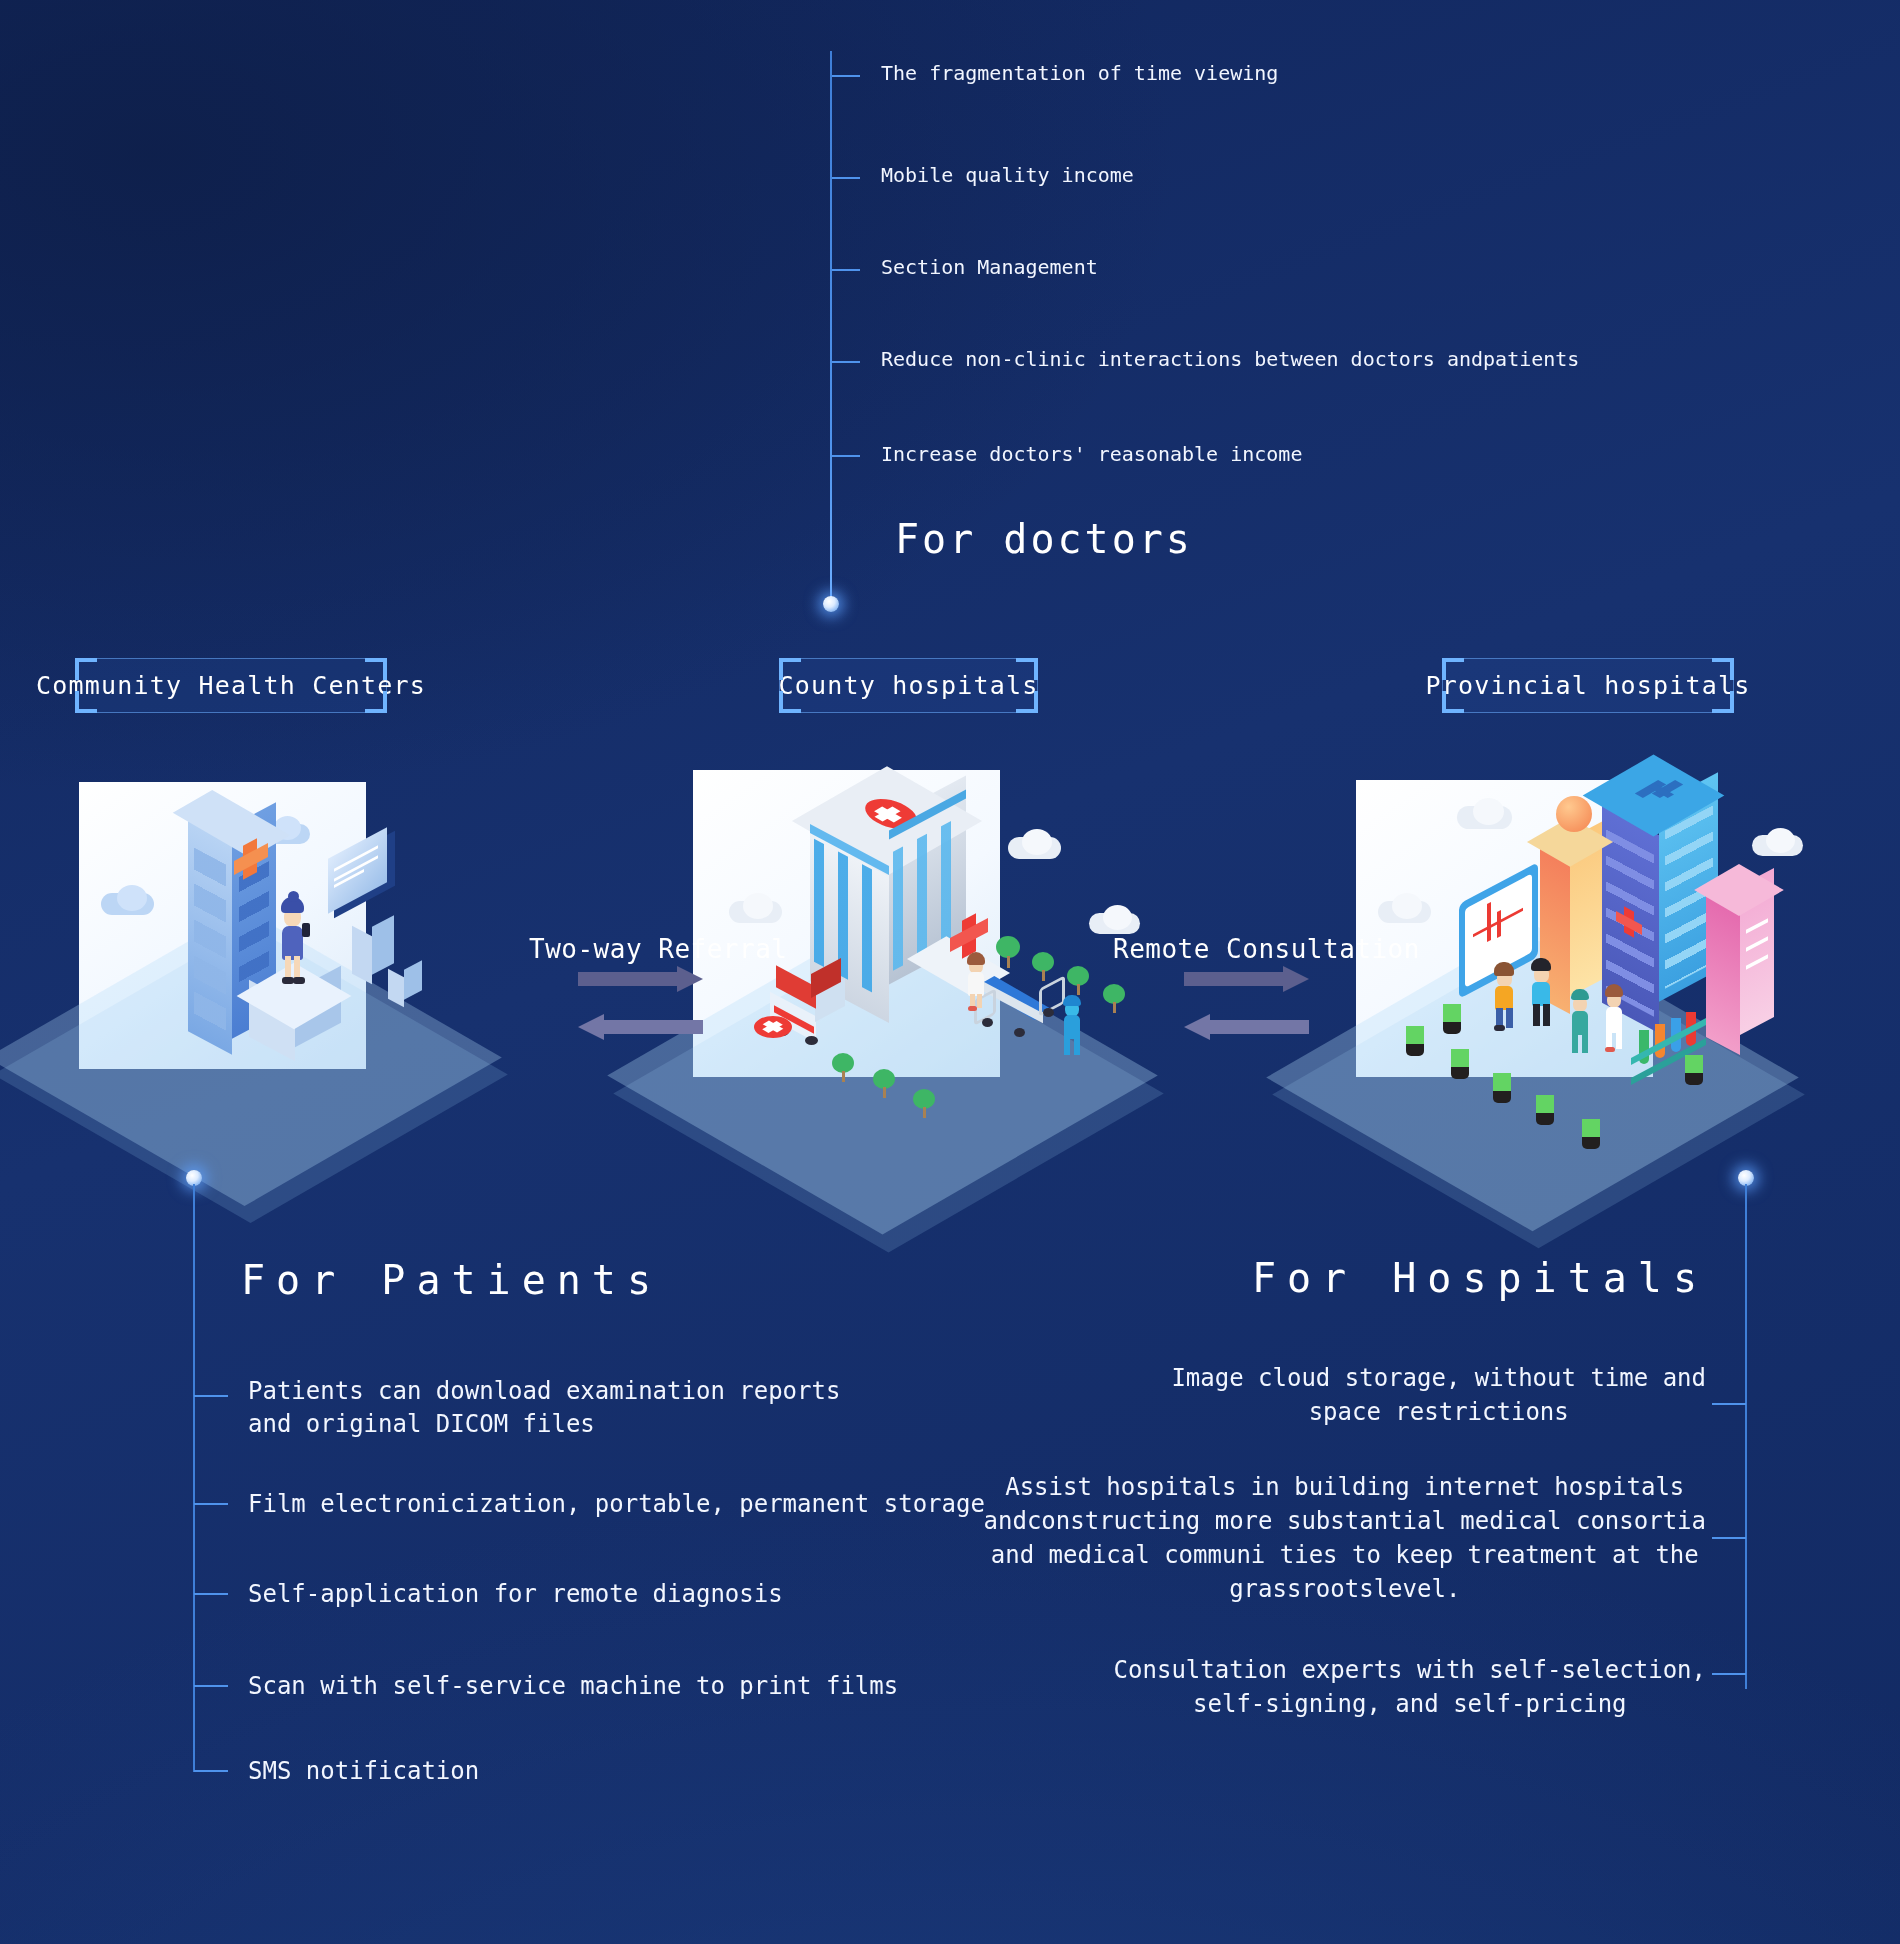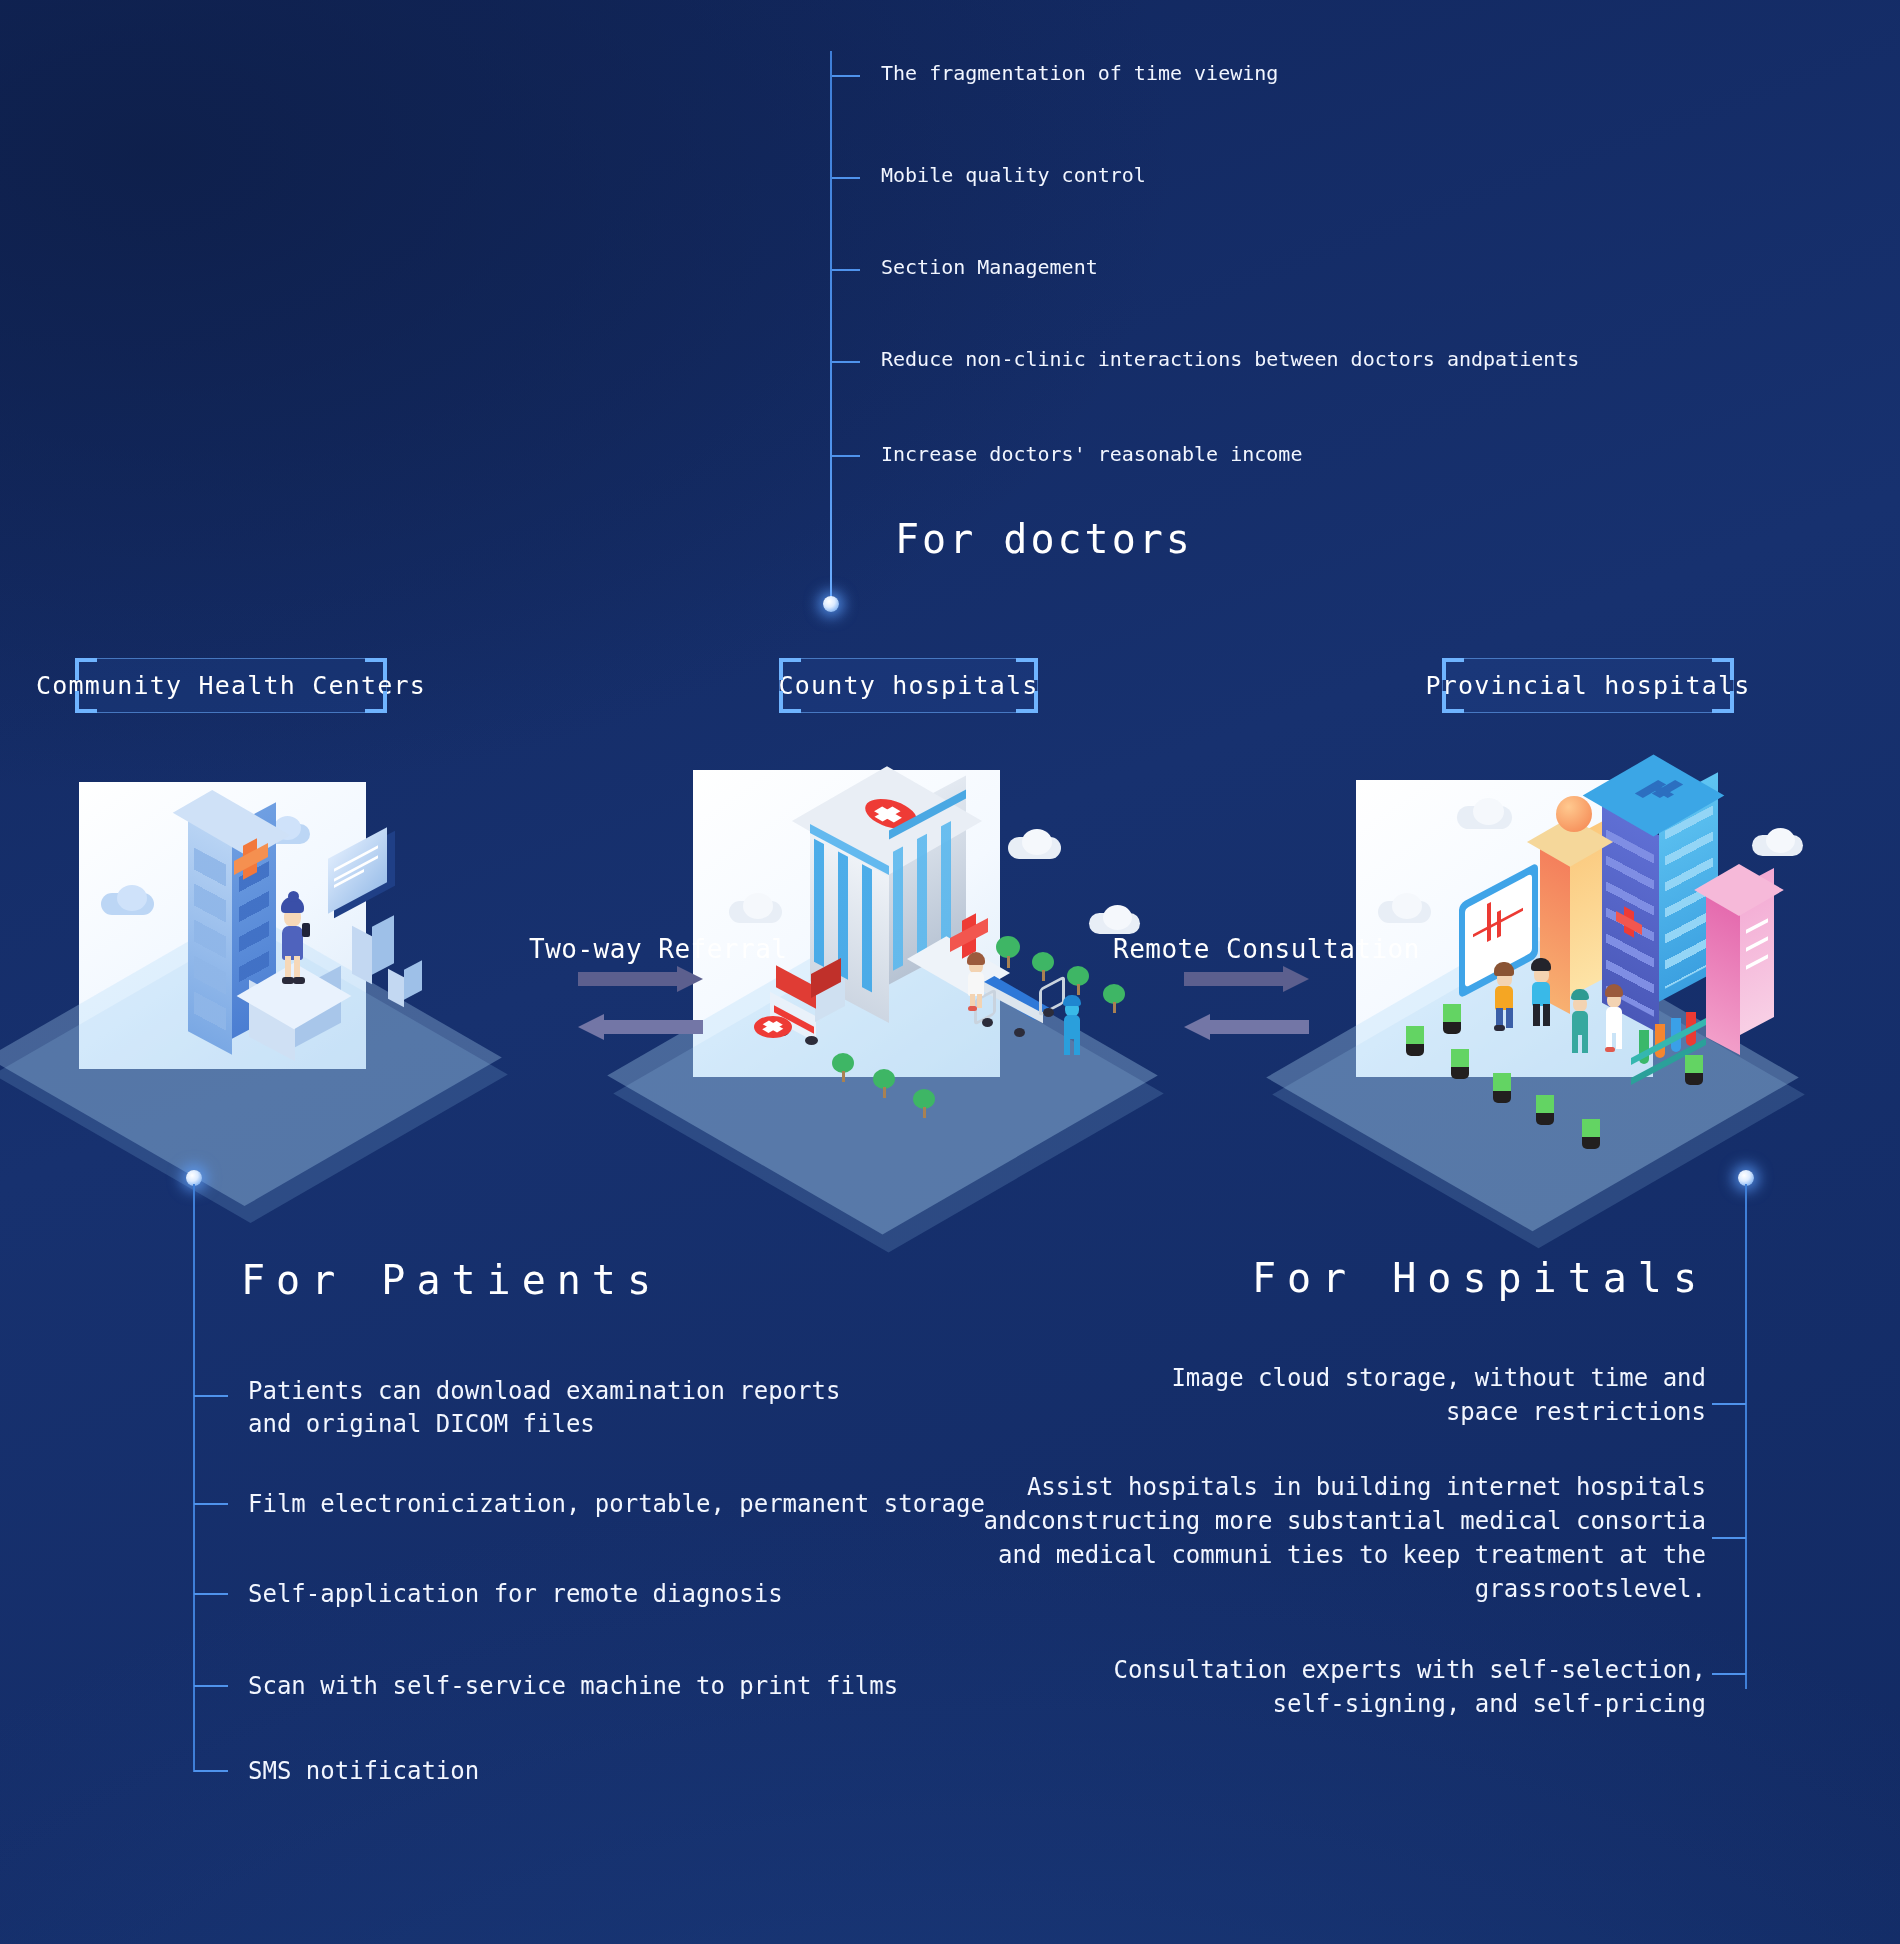--- a/index.html
+++ b/index.html
@@ -91,39 +91,39 @@
   #for-hospitals{
     position:absolute;right:193px;top:1255px;font-size:40px;color:#ffffff;
     letter-spacing:11px;white-space:pre;text-align:right;
   }
   .pat-item{
     position:absolute;left:248px;font-size:24px;color:#f2f6ff;
     line-height:33px;white-space:pre;
   }
   .hos-item{
     position:absolute;right:195px;font-size:24px;color:#f2f6ff;
-    line-height:34px;white-space:pre;text-align:right;
+    line-height:34px;white-space:pre;text-align:center;
   }
 </style>
 </head>
 <body>
 
 <div id="stage">
 
   <div class="abs" id="doctors-trunk"></div>
   <div id="trunk-dot"></div>
 
   <div class="tick" style="top:75px"></div>
   <div class="tick" style="top:177px"></div>
   <div class="tick" style="top:269px"></div>
   <div class="tick" style="top:361px"></div>
   <div class="tick" style="top:455px"></div>
 
   <div class="doc-item" style="top:61px">The fragmentation of time viewing</div>
-  <div class="doc-item" style="top:163px">Mobile quality control</div>
+  <div class="doc-item" style="top:163px">Mobile quality income</div>
   <div class="doc-item" style="top:255px">Section Management</div>
   <div class="doc-item" style="top:347px">Reduce non-clinic interactions between doctors andpatients</div>
   <div class="doc-item" style="top:442px">Increase doctors' reasonable income</div>
 
   <div id="for-doctors">For doctors</div>
 
   <div class="chip" style="left:75px;top:658px;width:312px">
     <i class="tl"></i>
     <i class="tr"></i>
     <i class="bl"></i>

